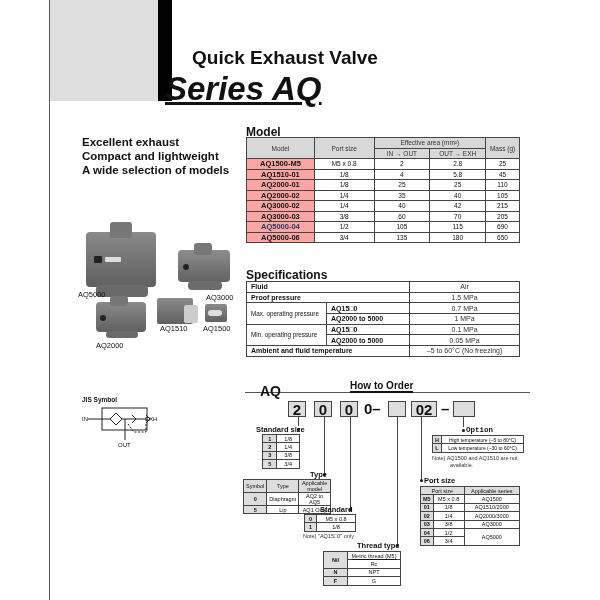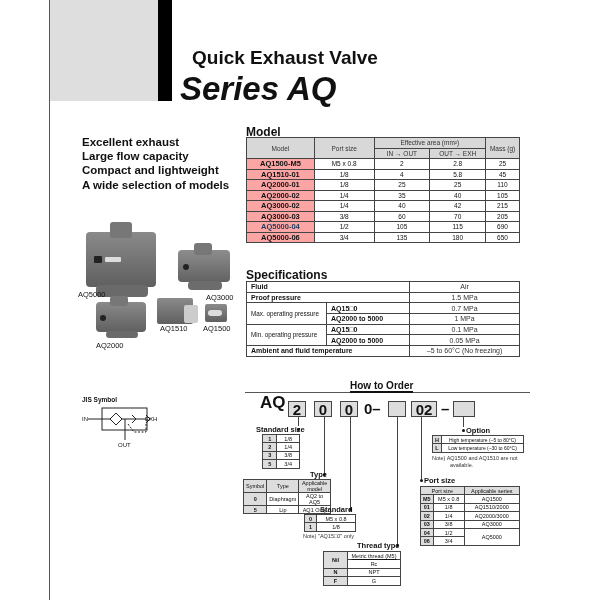--- a/index.html
+++ b/index.html
@@ -2,40 +2,40 @@
 <html><head>
 <meta charset="utf-8">
 <style>
   * { box-sizing: border-box; margin: 0; padding: 0; }
   body { width: 600px; height: 600px; background: #fff; position: relative; overflow: hidden; font-family: "Liberation Sans", sans-serif; color: #111; }
   .abs { position: absolute; }
   .leftline { left: 49px; top: 0; width: 1px; height: 600px; background: #555; }
   .graybox { left: 50px; top: 0; width: 108px; height: 101px; background: #dedede; }
   .blackbar { left: 158px; top: 0; width: 14px; height: 101px; background: #000; }
   .title1 { left: 192px; top: 47px; font-size: 19px; font-weight: bold; letter-spacing: 0; }
-  .title2 { left: 180px; top: 70px; font-size: 33px; font-weight: bold; font-style: italic; }
+  .title2 { left: 165px; top: 70px; font-size: 33px; font-weight: bold; font-style: italic; text-decoration: underline; }
   .features { left: 82px; top: 135px; font-size: 11.5px; font-weight: bold; line-height: 14.2px; }
   .features div { white-space: nowrap; }
   .section-h { font-size: 12px; font-weight: bold; }
   table { border-collapse: collapse; }
   .tbl td, .tbl th { border: 1px solid #444; font-size: 6.5px; text-align: center; font-weight: normal; padding: 0; height: 10.5px; }
   .tbl .hdr { background: #d8d8d8; color: #333; }
   .tbl .mcol { background: #fca5a5; font-weight: bold; font-size: 7.5px; }
   .tbl { border: 1.5px solid #333; }
   .spec td { border: 1px solid #444; font-size: 7px; height: 10.7px; padding: 0 4px; }
   .spec .lbl { font-weight: bold; text-align: left; }
   .spec .sub { font-weight: bold; text-align: left; font-size: 7px; }
   .spec .val { text-align: center; color: #333; }
   .spec .small { font-size: 6px; font-weight: bold; }
   .spec { border: 1.5px solid #333; }
   .product { position: absolute; border-radius: 4px; }
   .plabel { position: absolute; font-size: 7.5px; color: #111; }
   .hto-title { left: 350px; top: 380px; font-size: 10px; font-weight: bold; border-bottom: 2px solid #111; }
   .hto-line { left: 245px; top: 392px; width: 285px; height: 1px; background: #555; }
-  .code { position: absolute; top: 393px; font-weight: bold; font-size: 17px; }
+  .code { position: absolute; top: 383px; font-weight: bold; font-size: 14px; }
   .cbox { position: absolute; top: 401px; width: 18px; height: 16px; border: 1px solid #444; background: #ddd; text-align: center; font-size: 15px; line-height: 15px; font-weight: bold; }
   .vline { position: absolute; width: 1px; background: #444; }
   .mini td { border: 1px solid #444; font-size: 5.5px; text-align: center; padding: 0 2px; height: 8.4px; }
   .mini .k { background: #ddd; font-weight: bold; }
   .mini .h { background: #ddd; }
   .mini { border: 1.3px solid #333; }
   .mlabel { position: absolute; font-size: 7.5px; font-weight: bold; }
   .dot { position: absolute; width: 3px; height: 3px; border-radius: 50%; background: #111; }
   .note { position: absolute; font-size: 5.5px; color: #333; line-height: 7px; }
 </style>
@@ -43,21 +43,20 @@
 <body>
 
 <div class="abs leftline"></div>
 <div class="abs graybox"></div>
 <div class="abs blackbar"></div>
 <div class="abs title1">Quick Exhaust Valve</div>
 <div class="abs title2">Series AQ</div>
 
 <div class="abs features">
   <div>Excellent exhaust</div>
-  <div>Large flow capacity</div>
   <div>Compact and lightweight</div>
   <div>A wide selection of models</div>
 </div>
 
 <div>
   <div class="product" style="left:86px;top:232px;width:70px;height:55px;background:linear-gradient(#8a8a8a,#5f5f5f);"></div>
   <div class="product" style="left:110px;top:222px;width:22px;height:16px;background:#777;border-radius:3px;"></div>
   <div class="product" style="left:96px;top:285px;width:52px;height:12px;background:#6a6a6a;"></div>
   <div class="product" style="left:94px;top:256px;width:8px;height:7px;background:#222;border-radius:1px;"></div>
   <div class="product" style="left:105px;top:257px;width:16px;height:5px;background:#ddd;border-radius:1px;"></div>
@@ -312,21 +311,21 @@
         <td>NPT</td>
       </tr>
   <tr>
         <td class="k">F</td>
         <td>G</td>
       </tr>
 </tbody>
   </table>
 
 <div class="dot" style="left:462px;top:429px;"></div>
-<div class="mlabel" style="left:466px;top:426px;">Option</div>
+<div class="mlabel" style="left:466px;top:426px;font-family:Liberation Mono, monospace;">Option</div>
 <table class="abs mini" style="left:432px;top:435px;width:92px;">
   <tbody>
       <tr>
         <td class="k" style="width:9px;">H</td>
         <td style="font-size:5px;">High temperature (–5 to 80°C)</td>
       </tr>
   <tr>
         <td class="k">L</td>
         <td style="font-size:5px;">Low temperature (–30 to 60°C)</td>
       </tr>

